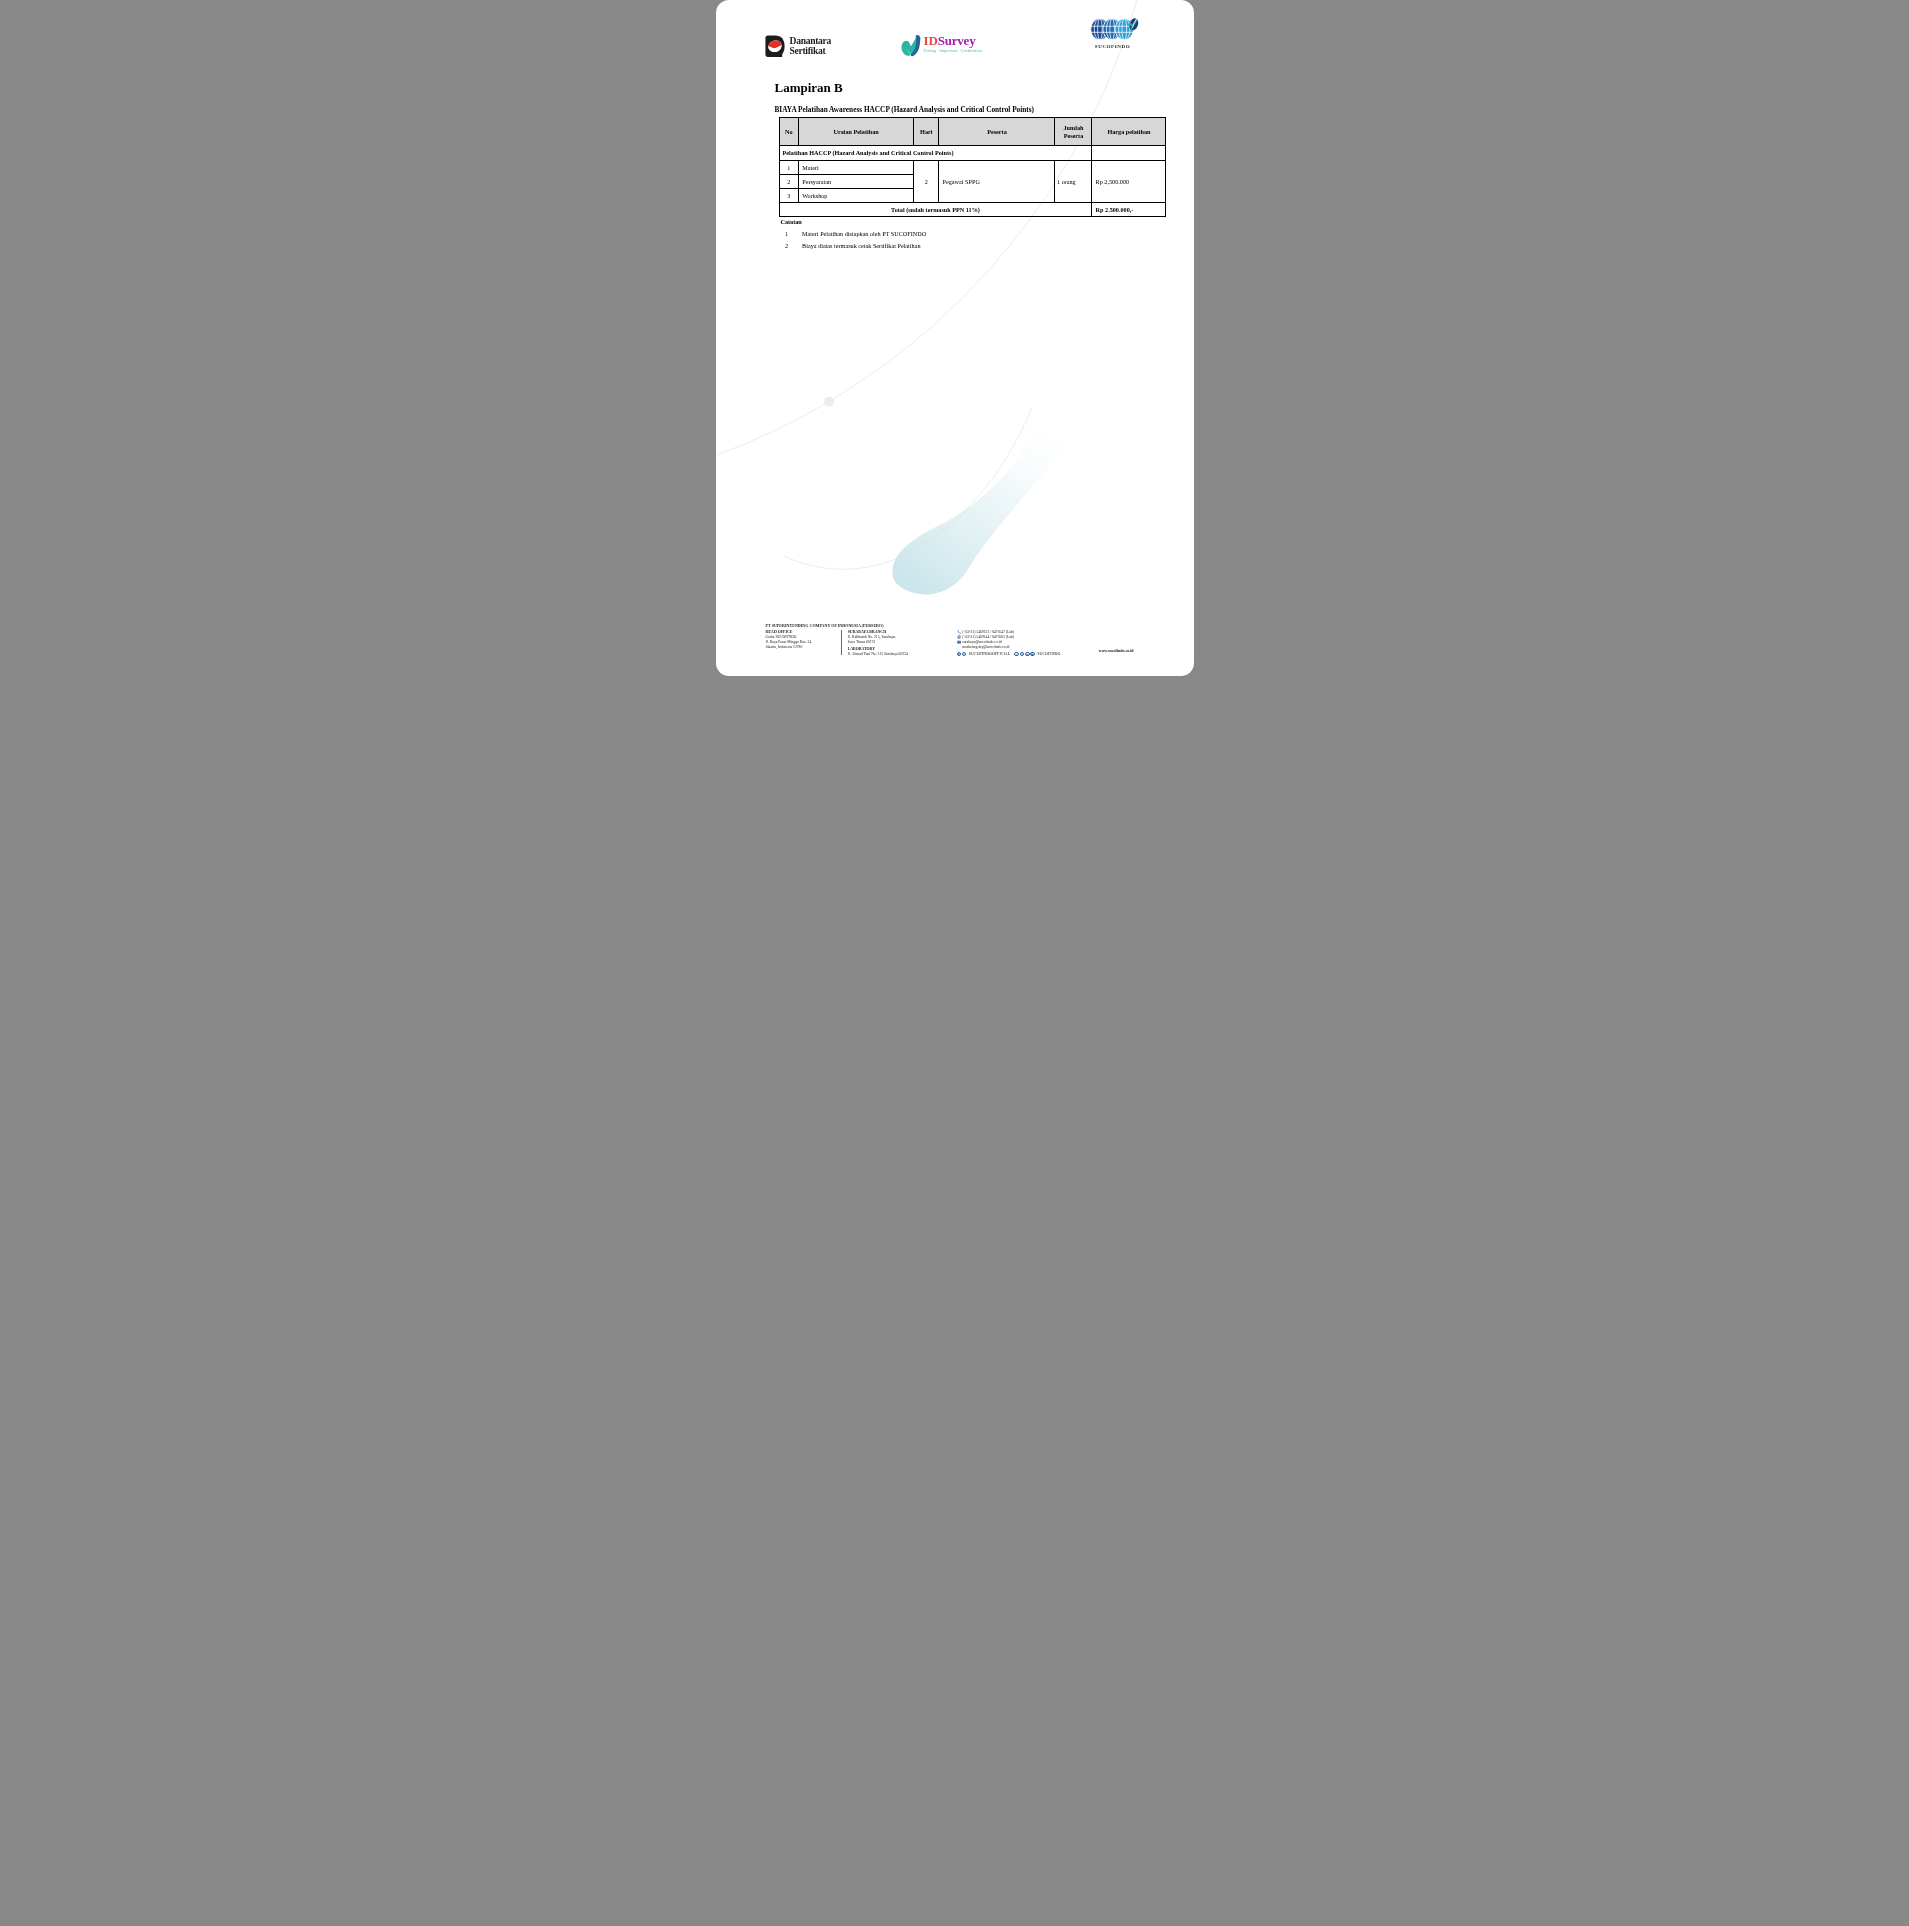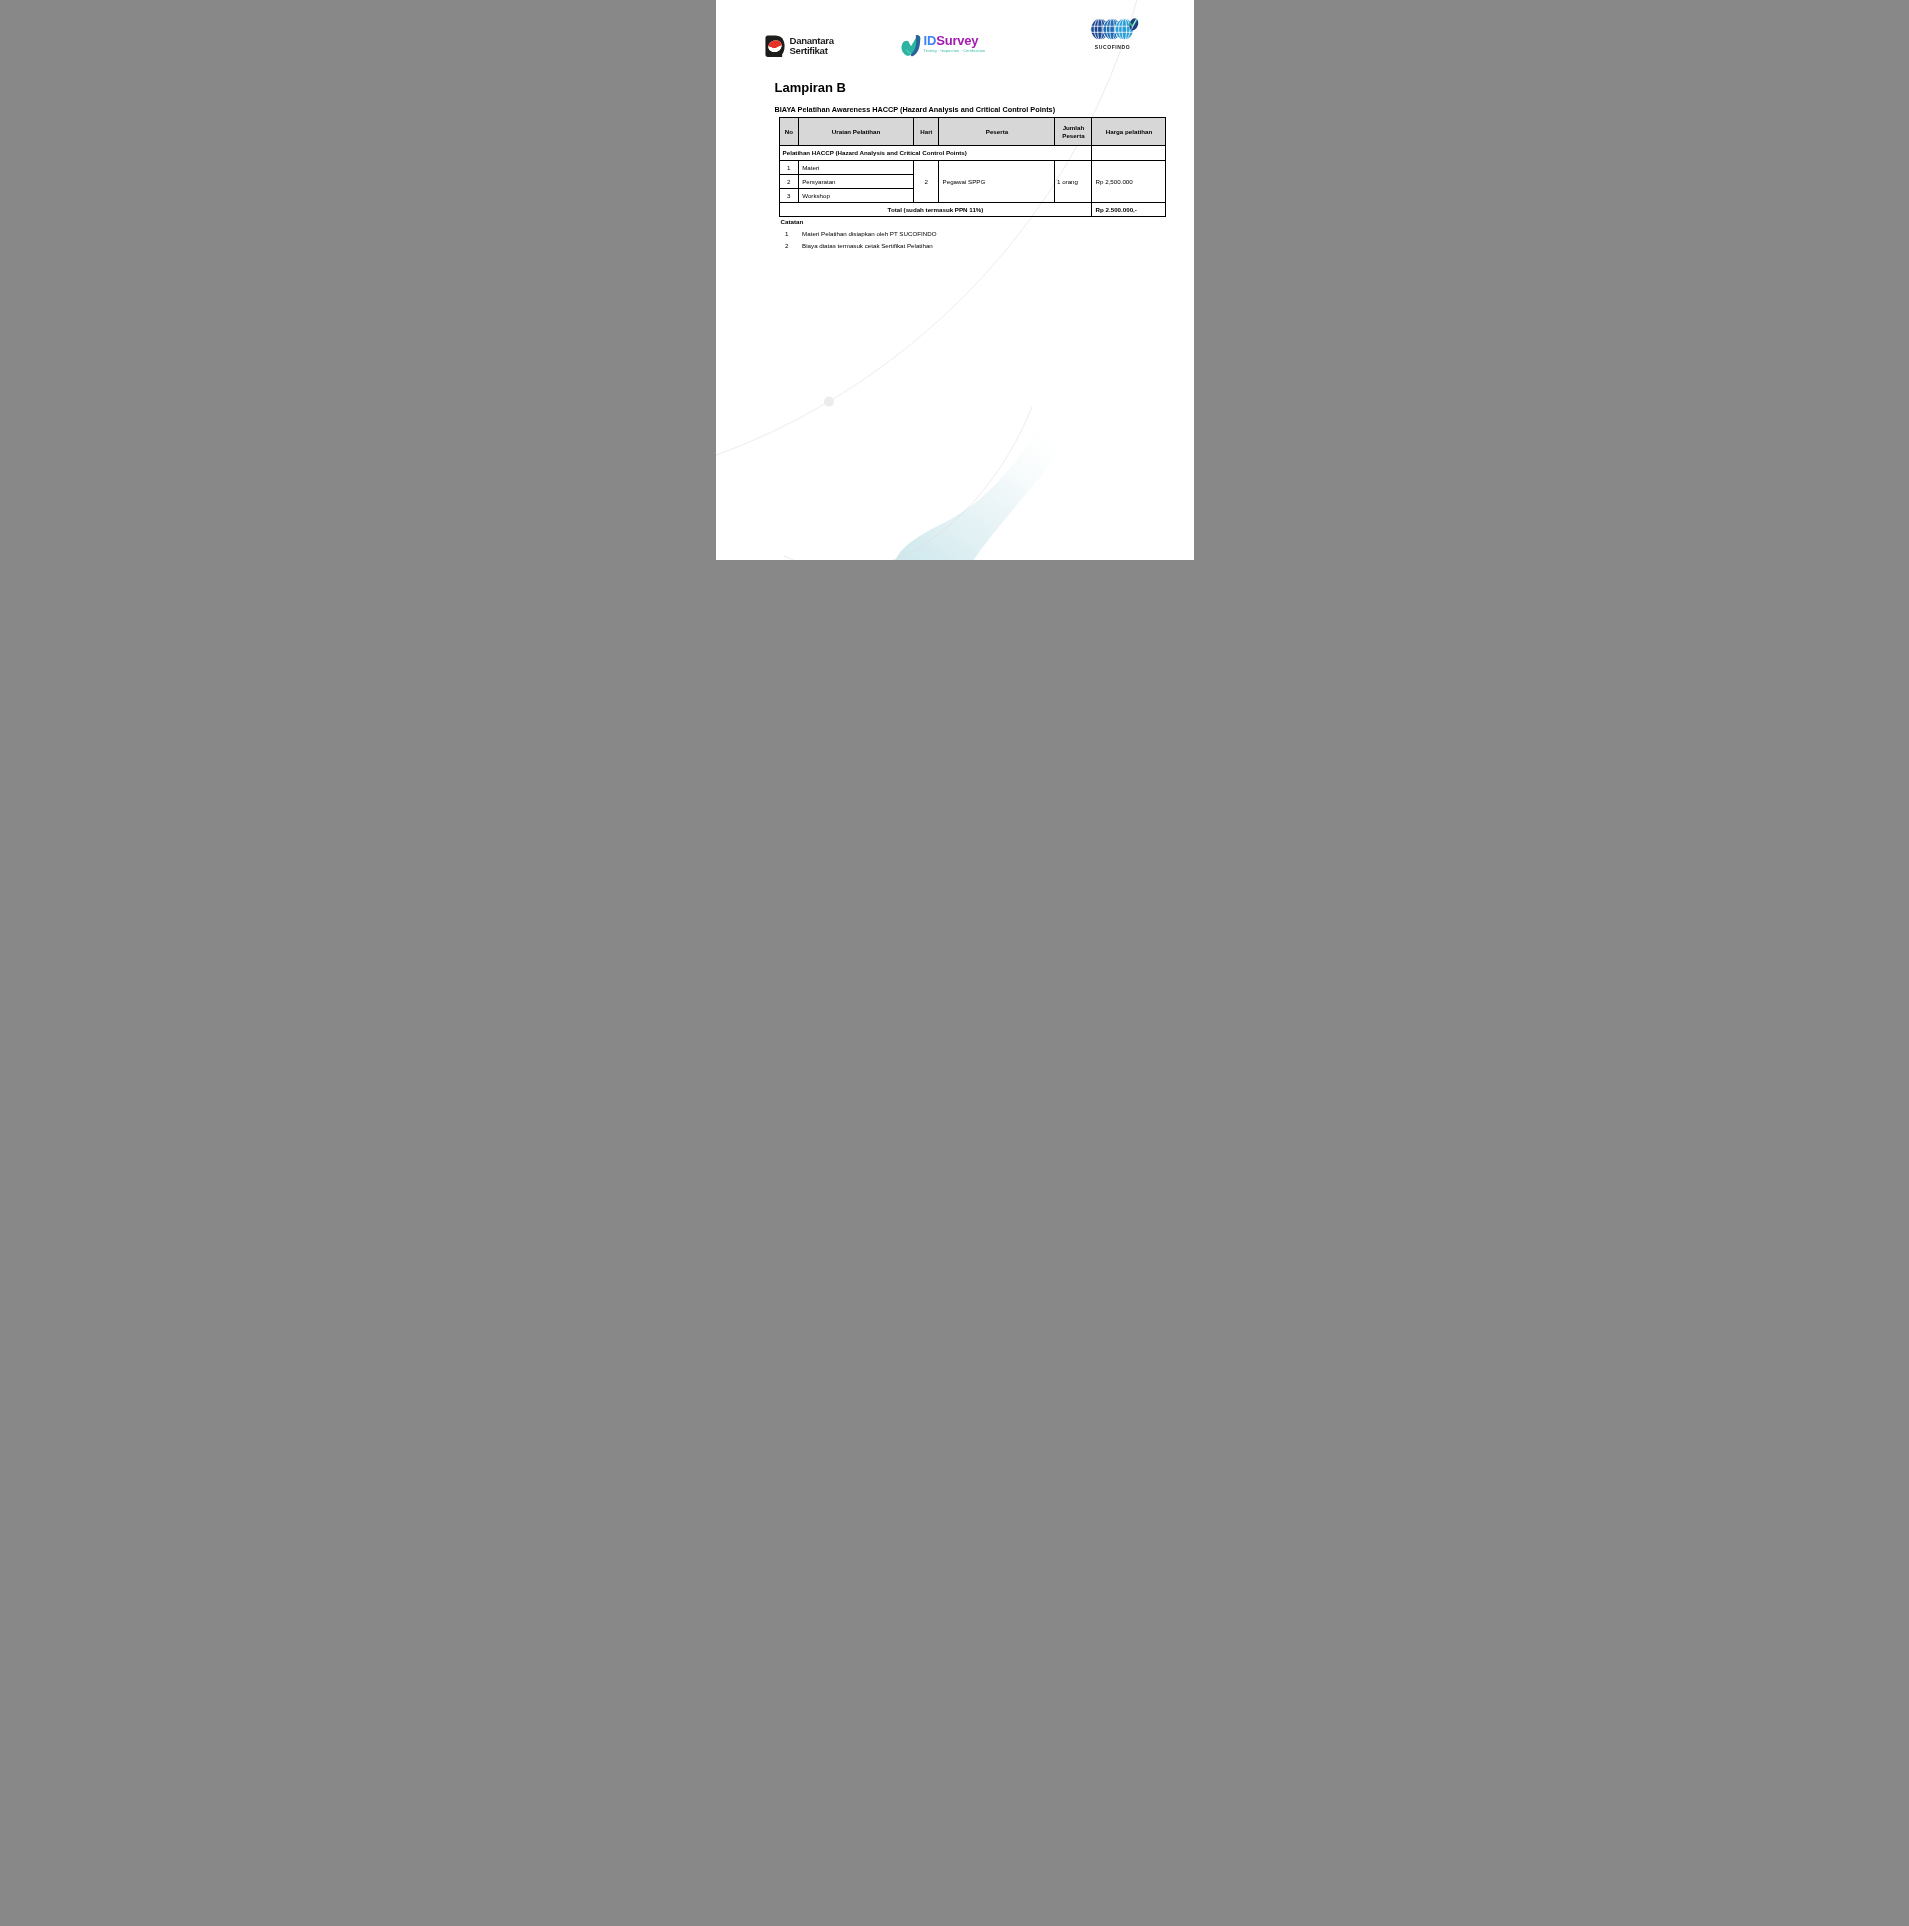--- a/index.html
+++ b/index.html
@@ -1,30 +1,30 @@
 <!DOCTYPE html>
 <html style="font-size:6.2px"><head>
 <meta charset="utf-8">
 <style>
   html,body{margin:0;padding:0;background:#888;}
   .page{
-    position:relative;width:478px;height:560px;margin:0 auto;background:#ffffff;
-    overflow:hidden;font-family:Liberation Sans, sans-serif;color:#000;
+    position:relative;width:478px;height:676px;margin:0 auto;background:#ffffff;
+    overflow:hidden;font-family:Liberation Serif, serif;color:#000;border-radius:13px;
   }
   .decor{position:absolute;left:0;top:0;width:478px;height:676px;pointer-events:none;}
 
   
   .logo-danantara{position:absolute;left:49px;top:35px;display:flex;align-items:center;gap:5px;}
   .dn-mark{width:20px;height:22.3px;display:block;}
   .dn-text{font-weight:bold;font-size:9.6px;line-height:10px;letter-spacing:-0.3px;color:#1d1d1b;}
 
   .logo-idsurvey{position:absolute;left:185px;top:33px;display:flex;align-items:flex-start;gap:3.1px;}
   .ids-mark{width:20px;height:25px;display:block;}
   .ids-word{font-weight:bold;font-size:13px;line-height:15.4px;letter-spacing:-0.2px;}
-  .ids-id{color:#3b82f6;}
+  .ids-id{color:#ef4444;}
   .ids-survey{color:#a21caf;}
   .ids-tagline{font-size:3.7px;color:#2cb5a3;letter-spacing:0.2px;margin-top:0.4px;}
 
   .logo-sucofindo{position:absolute;left:368px;top:16px;width:58px;text-align:center;}
   .sf-mark{width:45px;height:25px;display:block;margin:0 auto;}
   .sf-badge{position:absolute;right:2.3px;top:0.8px;width:11.6px;height:14.6px;}
   .sf-word{font-weight:bold;font-size:5px;letter-spacing:0.6px;color:#1a1a1a;margin-top:3.1px;}
 
   
   .lampiran{position:absolute;left:59px;top:80px;font-size:13px;font-weight:bold;}

